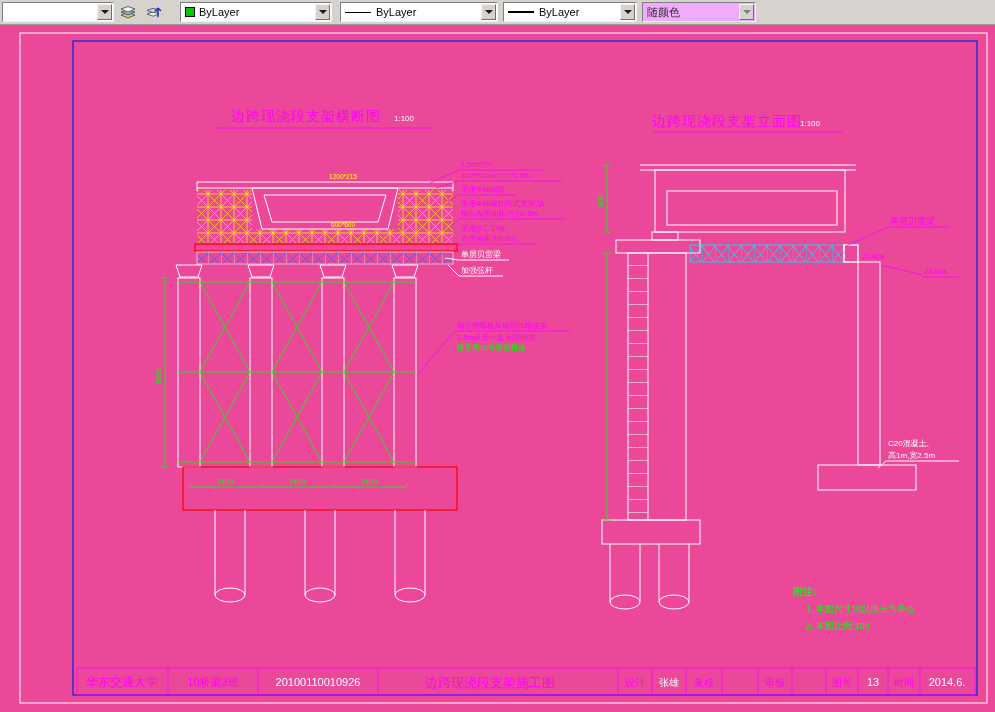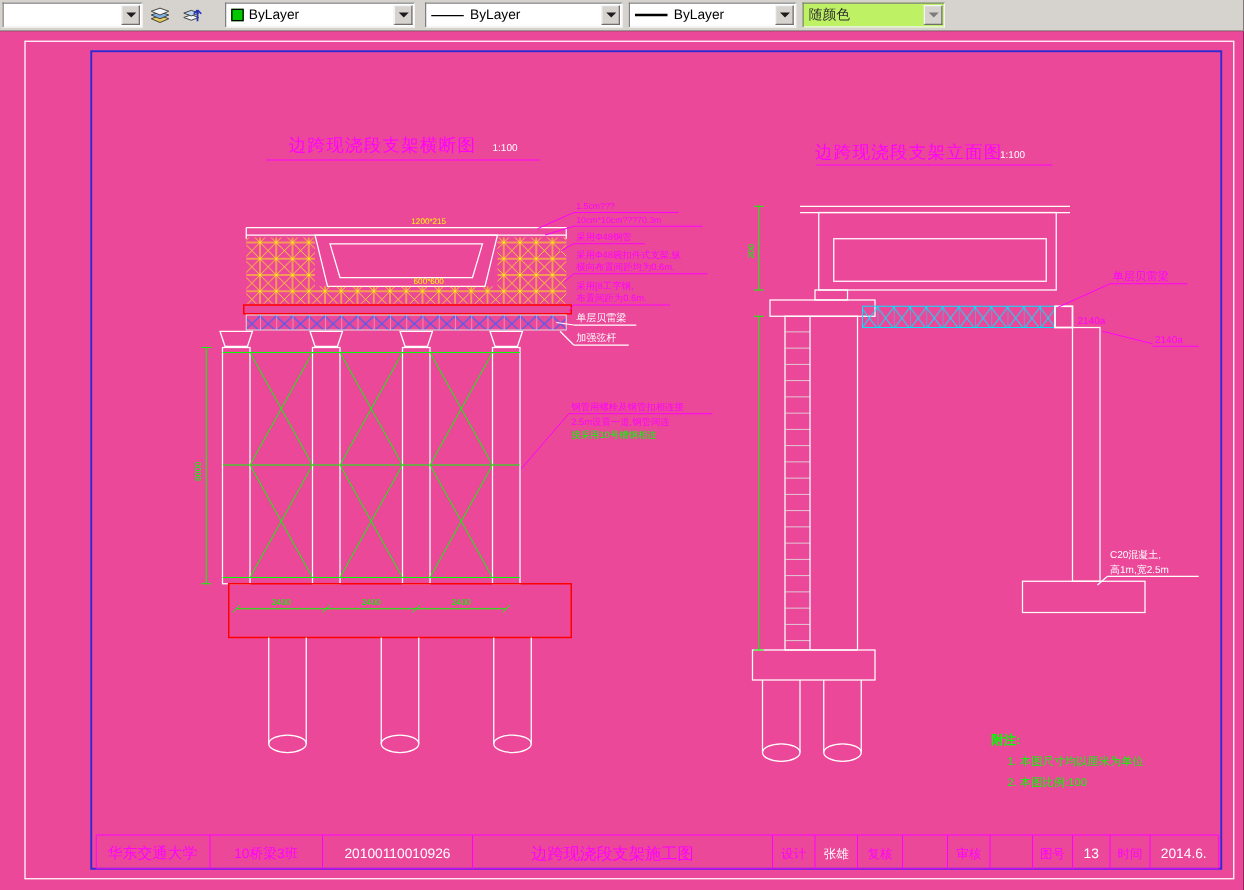--- a/index.html
+++ b/index.html
@@ -16,21 +16,21 @@
            display:flex; align-items:center; font-size:11px; color:#000;
            padding-left:4px; }
   .combo .combo-text { flex:1; line-height:18px; white-space:nowrap; overflow:hidden; padding-right:18px; }
   .combo-arrow { position:absolute; right:1px; top:1px; bottom:1px; width:15px;
                  background:#d6d3ce; border:1px solid;
                  border-color:#f4f4f4 #6e6e6e #6e6e6e #f4f4f4;
                  display:flex; align-items:center; justify-content:center; }
   .tri { width:0; height:0; border-left:4px solid transparent; border-right:4px solid transparent;
          border-top:4px solid #1c1c1c; }
   .tri.gray { border-top-color:#7c7c7c; }
-  .combo.disabled { background:#bef264; color:#303030;align-items:center; }
+  .combo.disabled { background:#f0abfc; color:#303030;align-items:center; }
   .w-layer   { width:112px; }
   .w-color   { width:152px; margin-left:14px; }
   .w-ltype   { width:158px; margin-left:8px; }
   .w-lweight { width:134px; margin-left:5px; }
   .w-pstyle  { width:114px; margin-left:5px; }
   .swatch { width:10px; height:10px; background:#00c800; border:1px solid #000; margin-right:4px; flex:none; }
   .line-sample { width:26px; border-top:1px solid #000; margin-right:5px; flex:none; }
   .line-sample.thick { border-top-width:2px; }
   .tool-btn { width:24px; height:22px; margin-left:2px; background:#d6d3ce; border:1px solid #d6d3ce;
               display:flex; align-items:center; justify-content:center; padding:0; }

